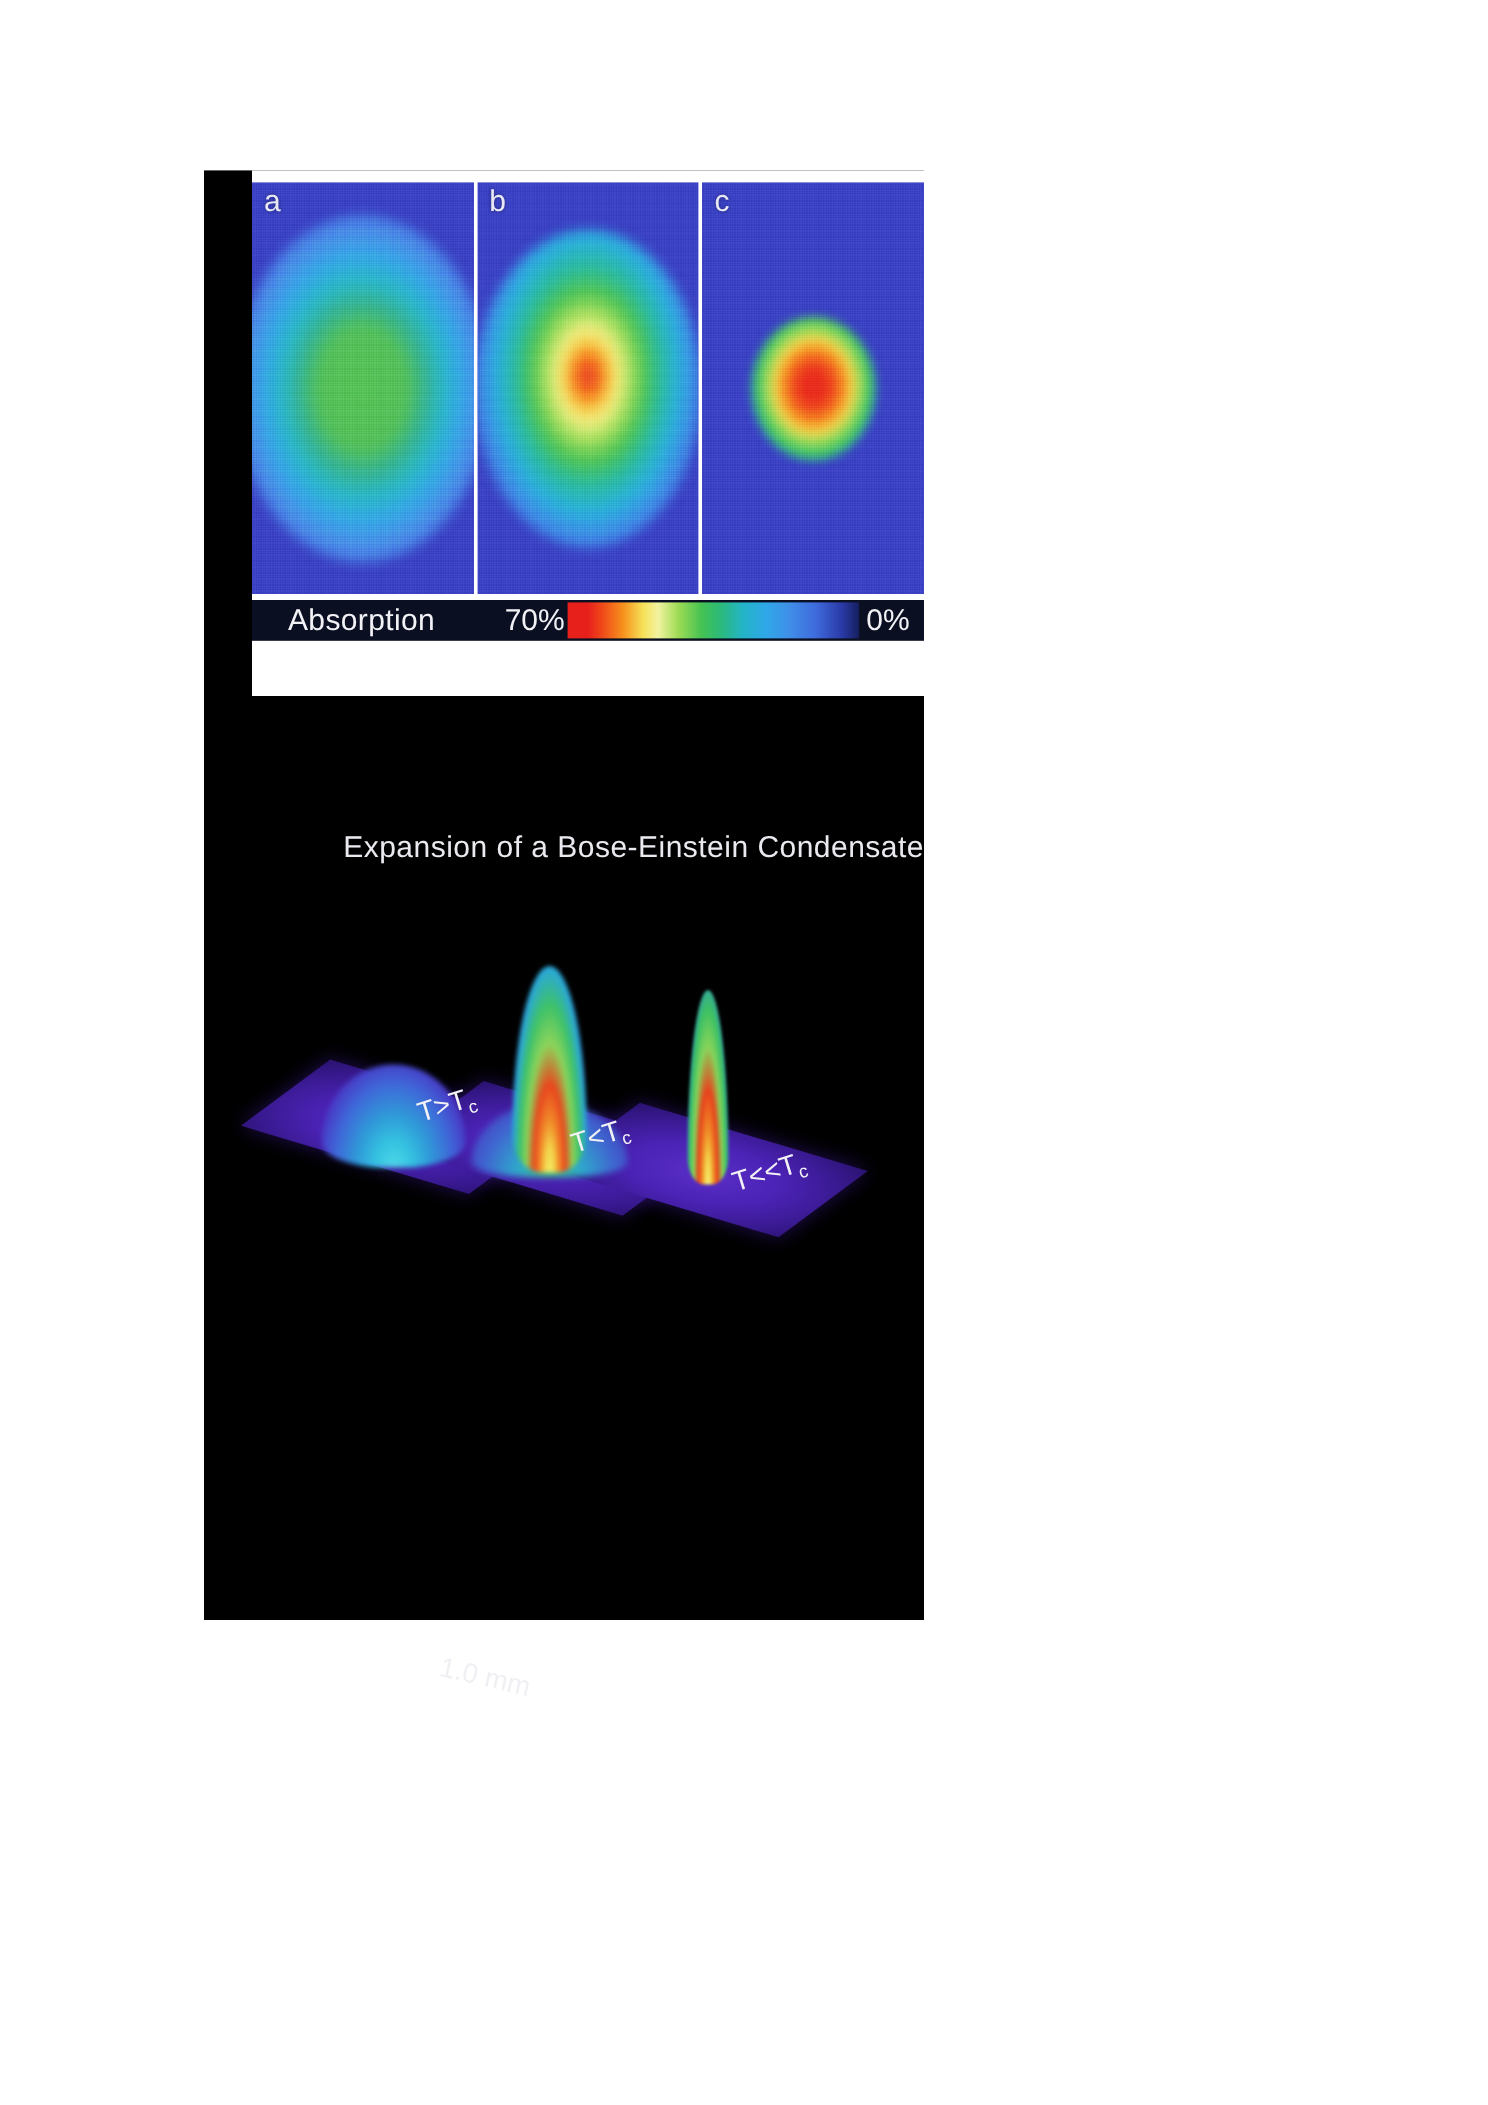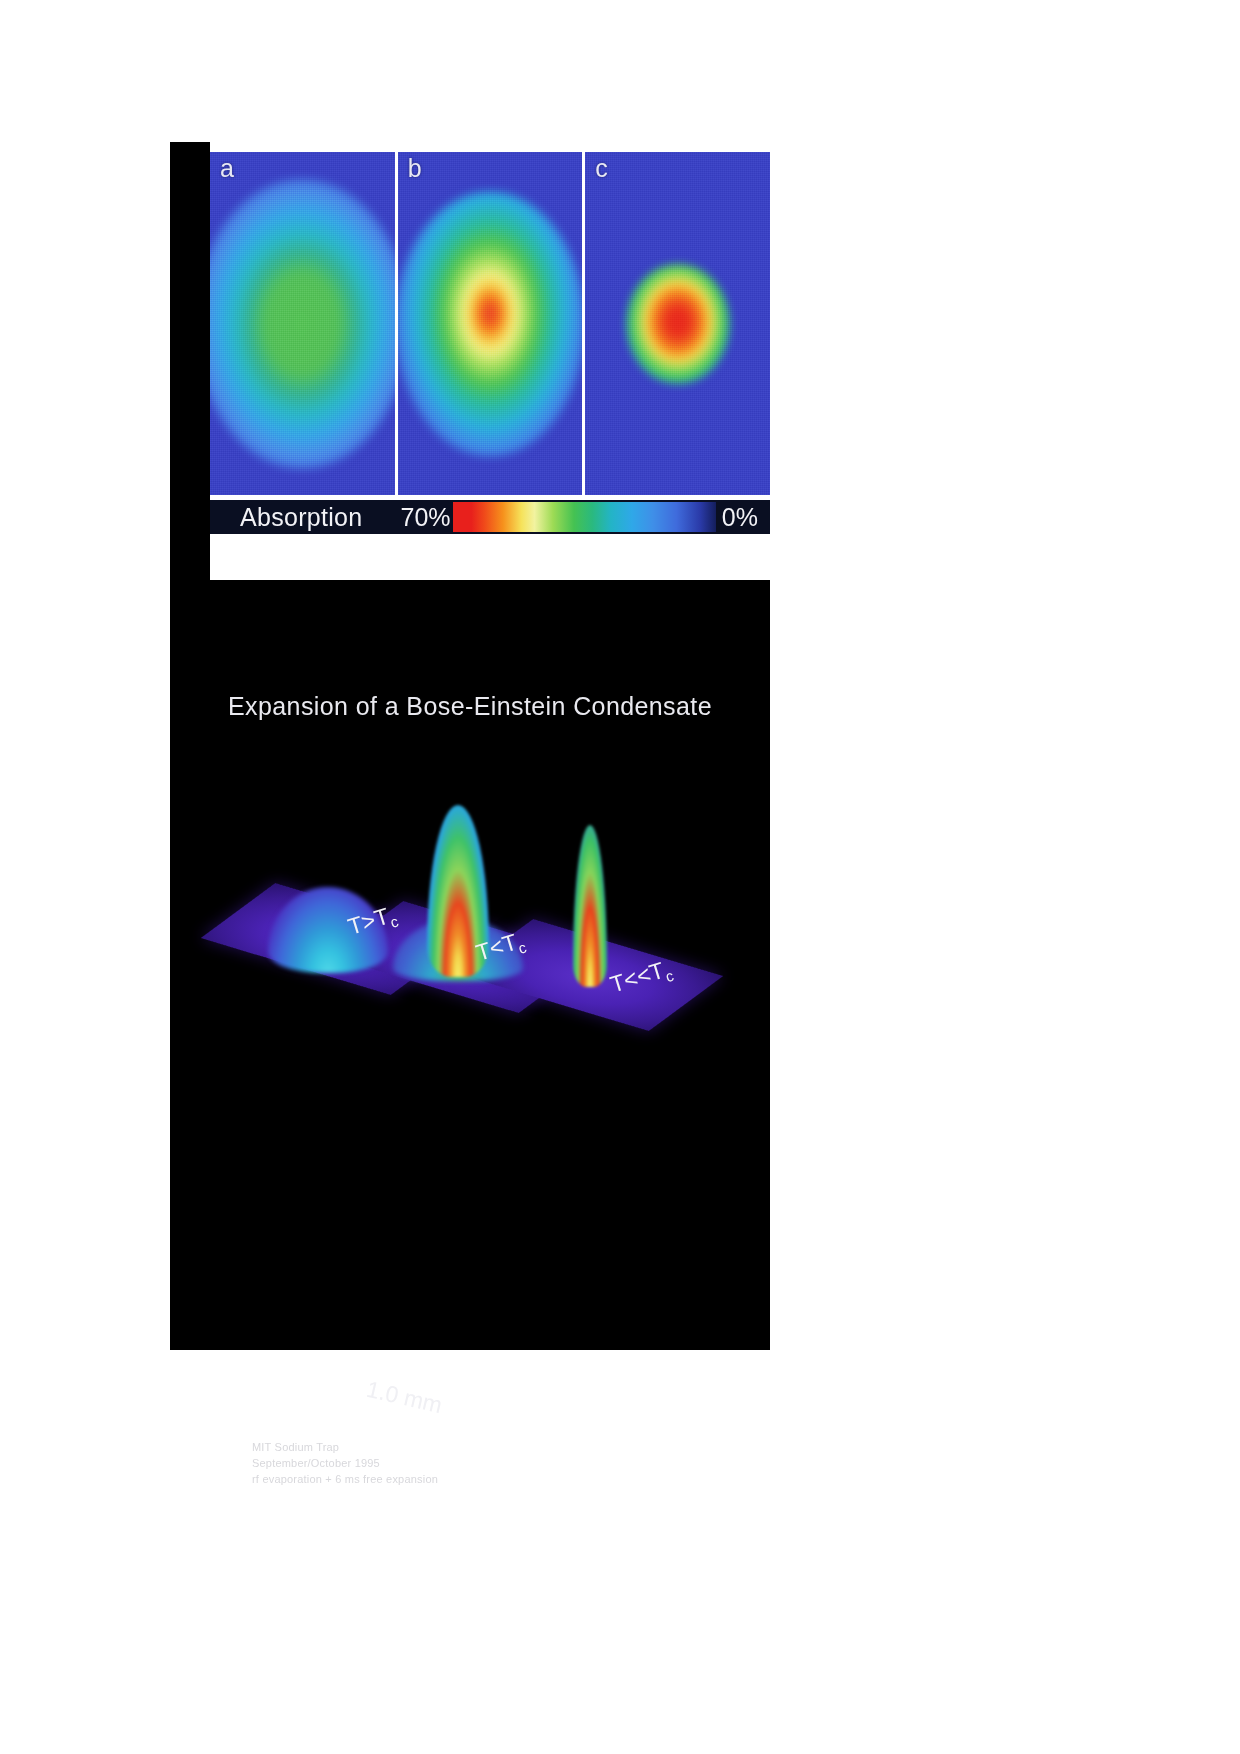--- a/index.html
+++ b/index.html
@@ -71,41 +71,41 @@
 
   
   .cbar-strip{
     position:absolute;left:0;top:358px;width:560px;height:34px;
     background:#0a0f22;display:flex;align-items:center;
   }
   .cbar-label{
     color:#f2f2f6;font-size:25px;margin-left:30px;letter-spacing:.3px;
     font-family:"Liberation Sans",sans-serif;
   }
-  .cbar-max{color:#f2f2f6;font-size:25px;margin-left:38px;}
+  .cbar-max{color:#f2f2f6;font-size:25px;margin-left:58px;}
   .cbar-gradient{
     flex:1;height:30px;margin:0 0 0 2px;
     background:linear-gradient(to right,
       #e8201c 0%, #e8201c 7%,
       #f04a1a 12%, #f6911c 19%,
       #f6e25a 26%, #f2f3a0 31%,
       #9ddb55 38%, #45c252 46%,
       #2ab97f 53%, #23b4c6 60%,
       #2fa8e8 68%, #3f8fe8 76%,
       #3f6bdc 85%, #2a3aa8 94%, #141e5c 100%);
   }
   .cbar-min{color:#f2f2f6;font-size:25px;margin:0 12px 0 6px;}
   .white-foot{
     position:absolute;left:0;top:408px;width:560px;height:30px;background:#ffffff;
   }
 
   
   .bottom-panel{position:absolute;left:0;top:440px;width:600px;height:768px;background:#000;}
   .bp-title{
-    position:absolute;left:0;top:110px;width:600px;text-align:center;
+    position:absolute;left:0;top:110px;width:600px;text-align:right;
     color:#e9e9ef;font-size:25px;letter-spacing:.4px;
     font-family:"Liberation Sans",sans-serif;
   }
 
   .surf-stage{position:absolute;left:0;top:165px;width:600px;height:330px;}
 
   
   .slab{
     position:absolute;width:190px;height:120px;
     background:radial-gradient(ellipse at 50% 55%, #5a2fc8 0%, #4a22b4 45%, #3a1a92 75%, #2a1270 100%);
@@ -224,20 +224,15 @@
         <span>T&lt;T</span><sub>c</sub>
       </div>
       <div class="tlabel tl-3">
         <span>T&lt;&lt;T</span><sub>c</sub>
       </div>
     </div>
 
     <div class="scalebar"></div>
     <div class="scale-text">1.0 mm</div>
 
-    <div class="caption">
-      <div>MIT Sodium Trap</div>
-      <div>September/October 1995</div>
-      <div>rf evaporation + 6 ms free expansion</div>
-    </div>
 
   </div>
 </div>
 
 </body></html>

